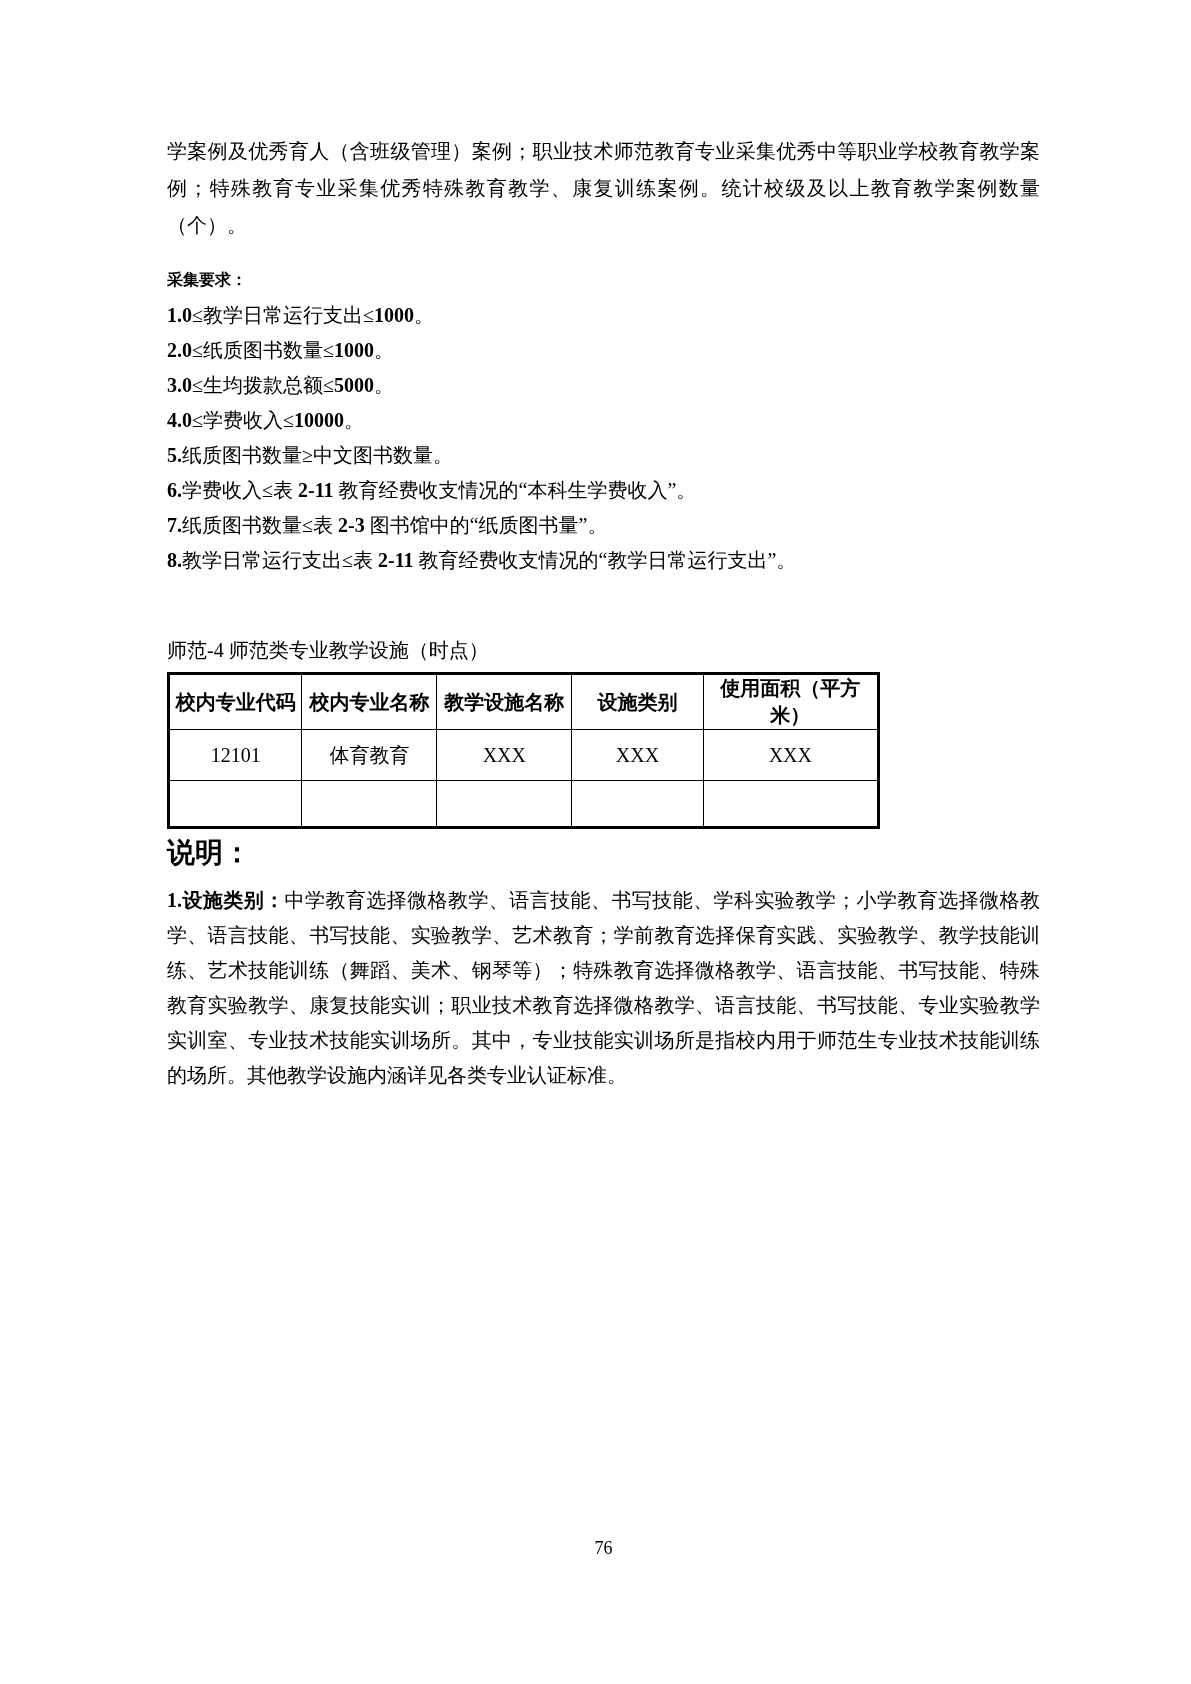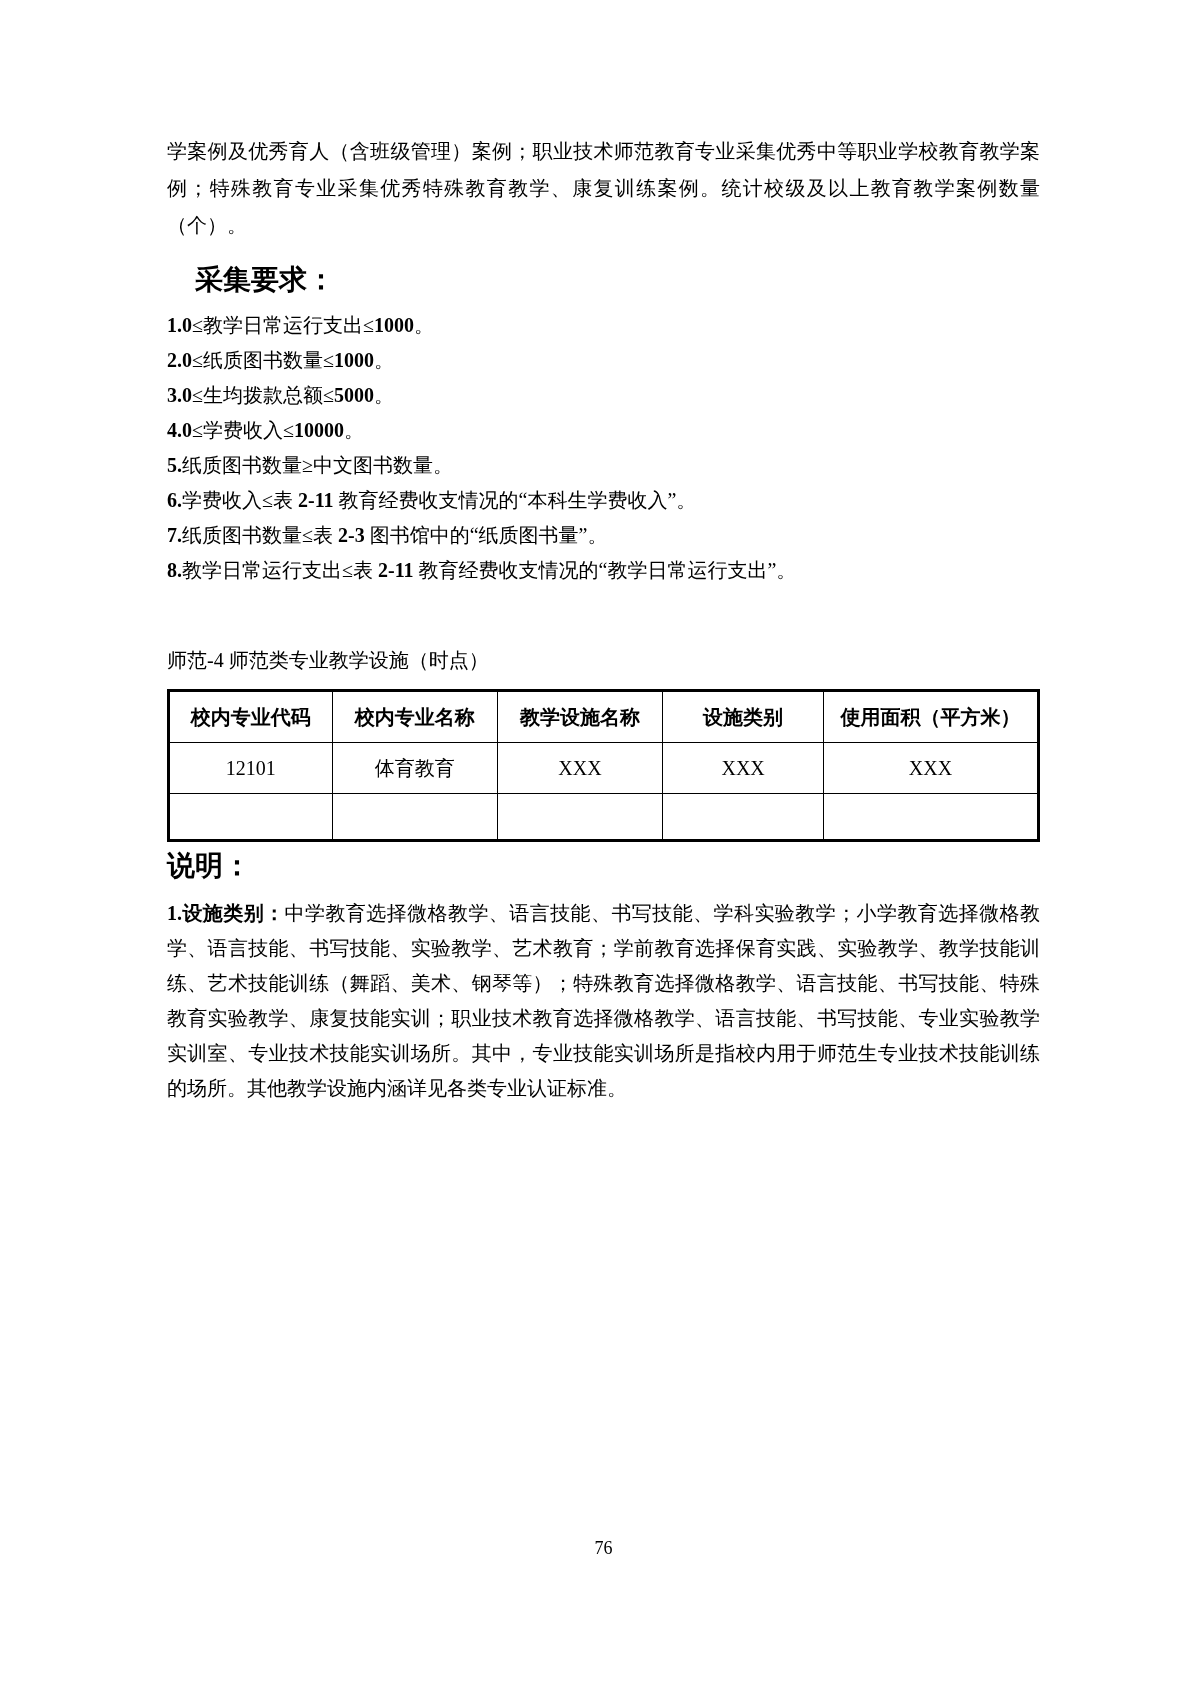--- a/index.html
+++ b/index.html
@@ -18,41 +18,40 @@
     width: 873px;
   }
   .intro-para {
     margin-top: 133px;
     font-size: 20px;
     line-height: 37px;
     text-align: justify;
   }
   .req-heading {
     margin-top: 12px;
-    font-size: 28px;
+    font-size: 16px;
     font-weight: bold;
     line-height: 32px;
-    margin-left: 28px;
   }
-  .req-list { margin-top: 12px; }
+  .req-list { margin-top: 2px; }
   .req-item {
     font-size: 20px;
     line-height: 35px;
     white-space: nowrap;
   }
   .b { font-weight: bold; }
   .section-title {
     margin-top: 55px;
     font-size: 20px;
     font-weight: normal;
     line-height: 34px;
   }
   table.facility-table {
-    margin-top: 12px;
-    width: 873px;
+    margin-top: 5px;
+    width: 713px;
     border-collapse: collapse;
     table-layout: fixed;
     border: 3px solid #000;
   }
   table.facility-table th, table.facility-table td {
     border: 1.5px solid #000;
     text-align: center;
     vertical-align: middle;
     font-size: 20px;
     padding: 0;

